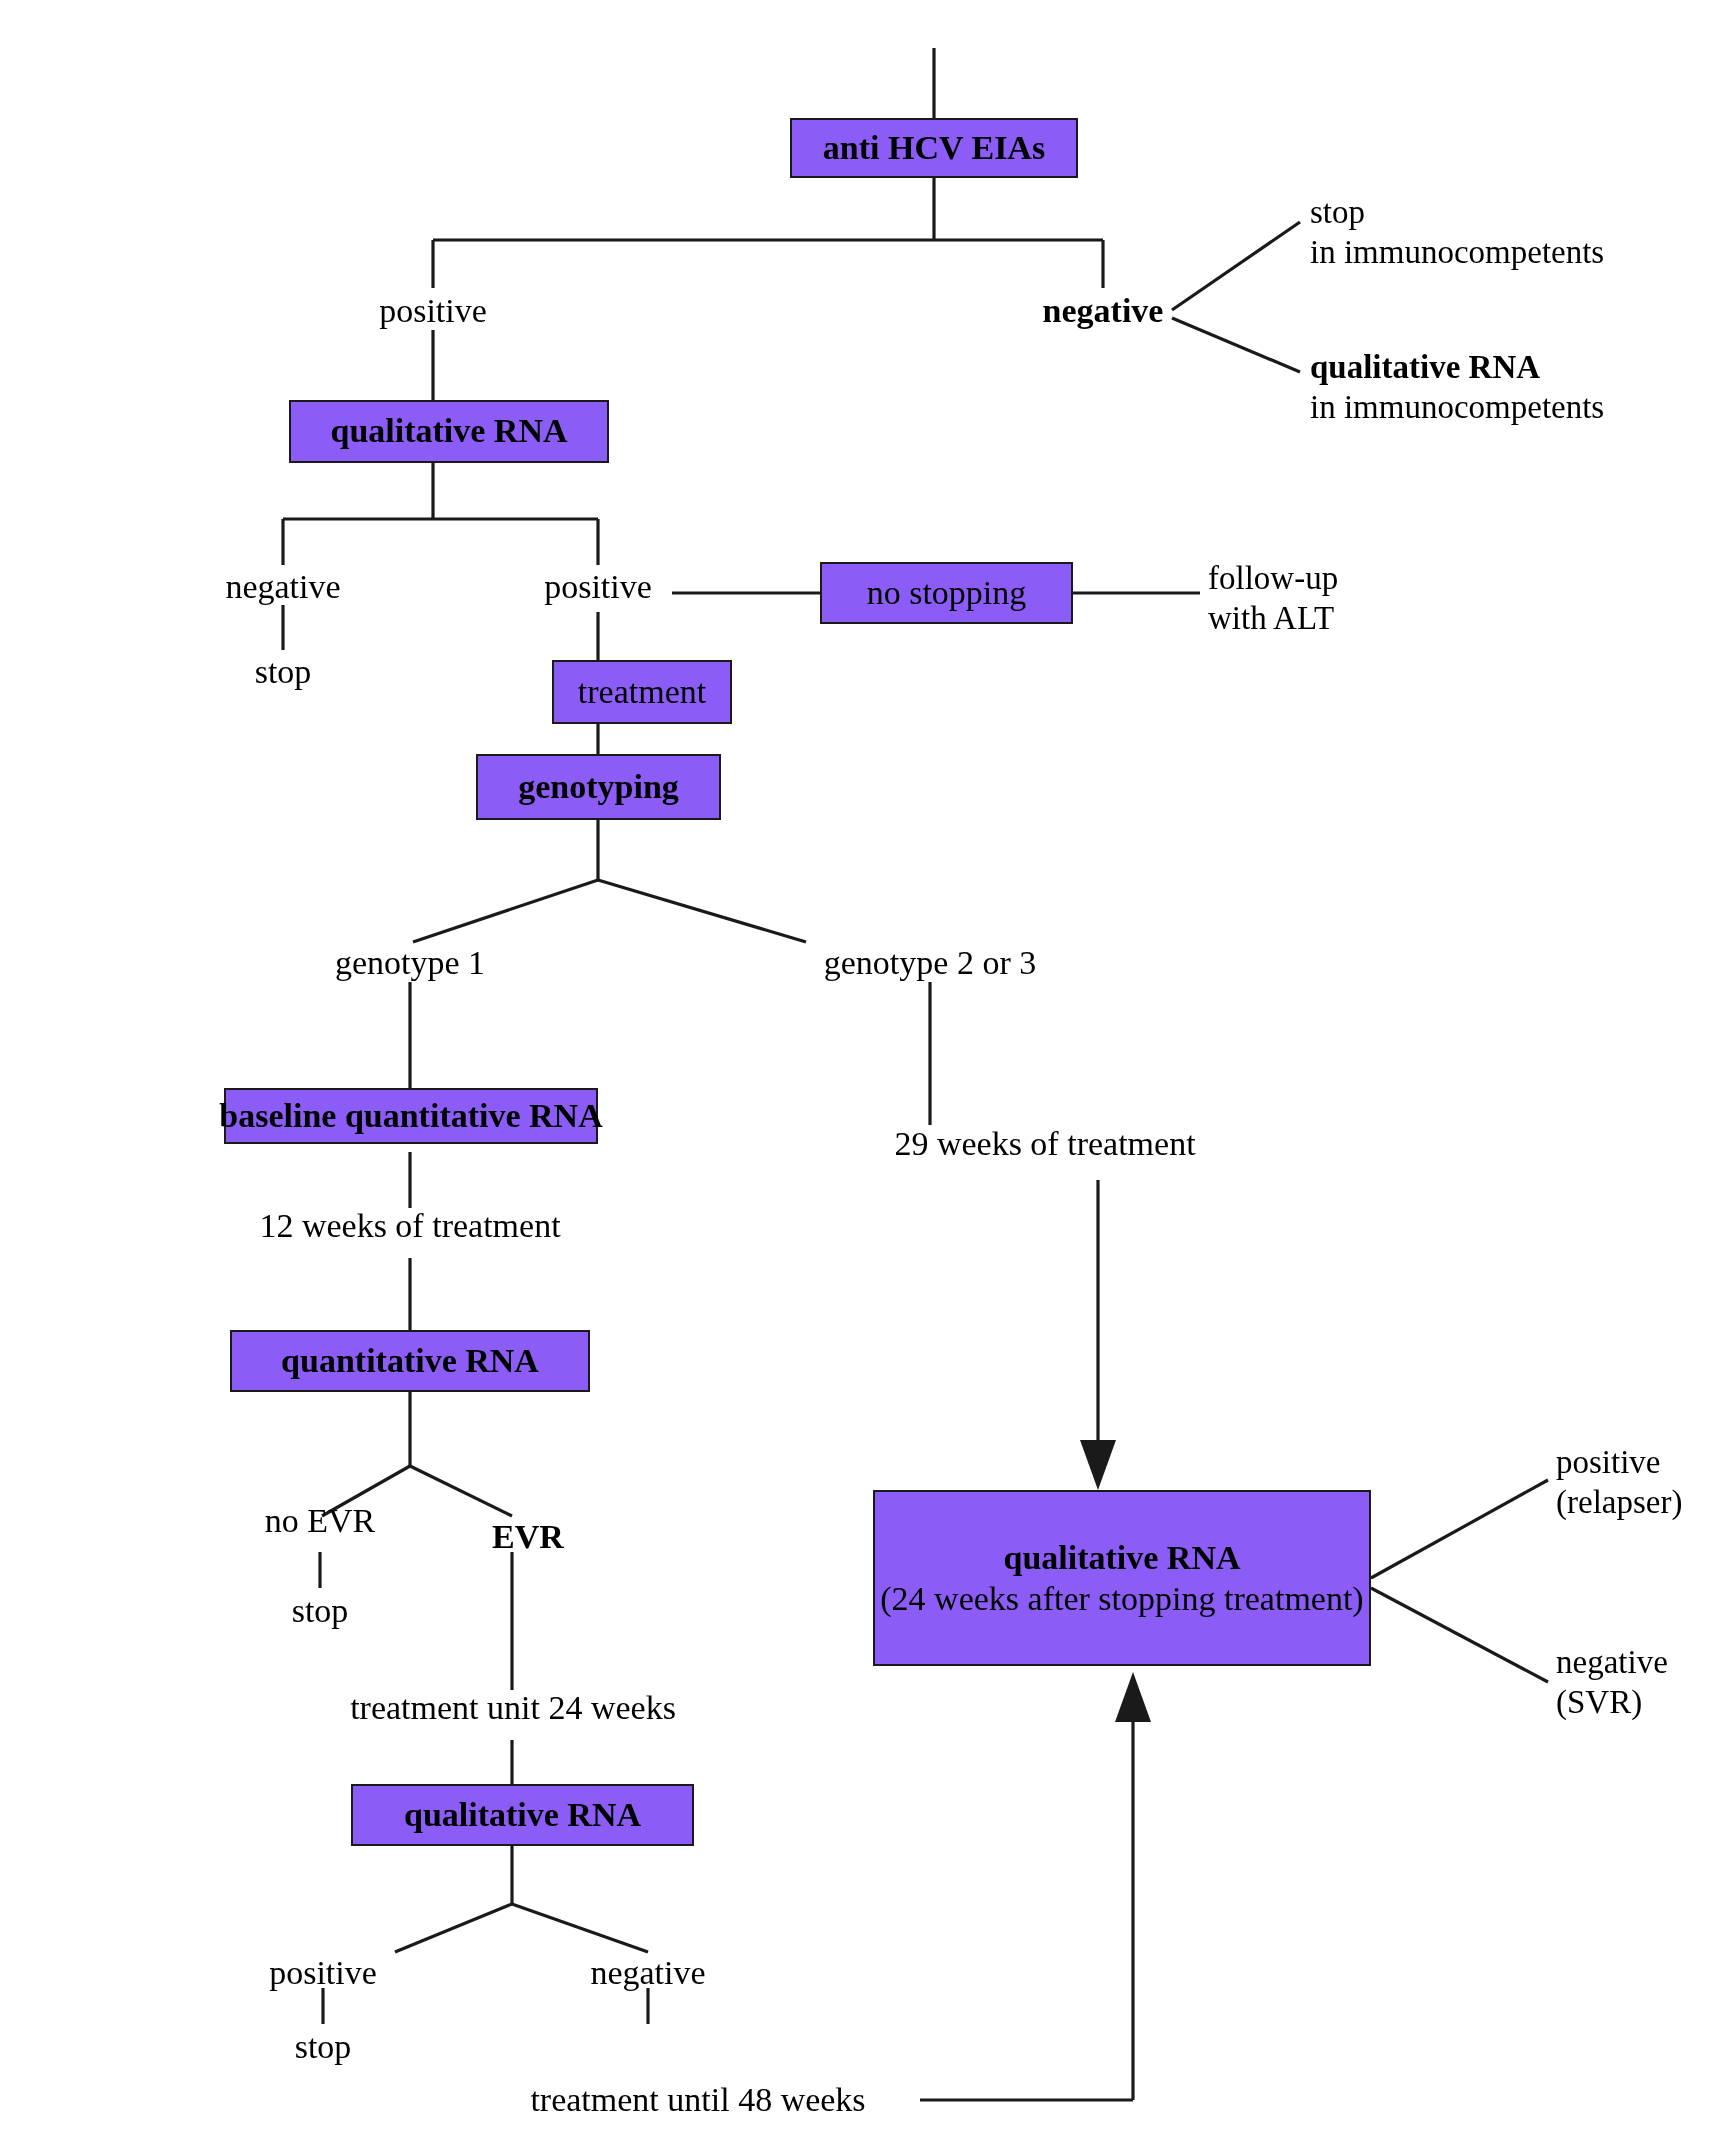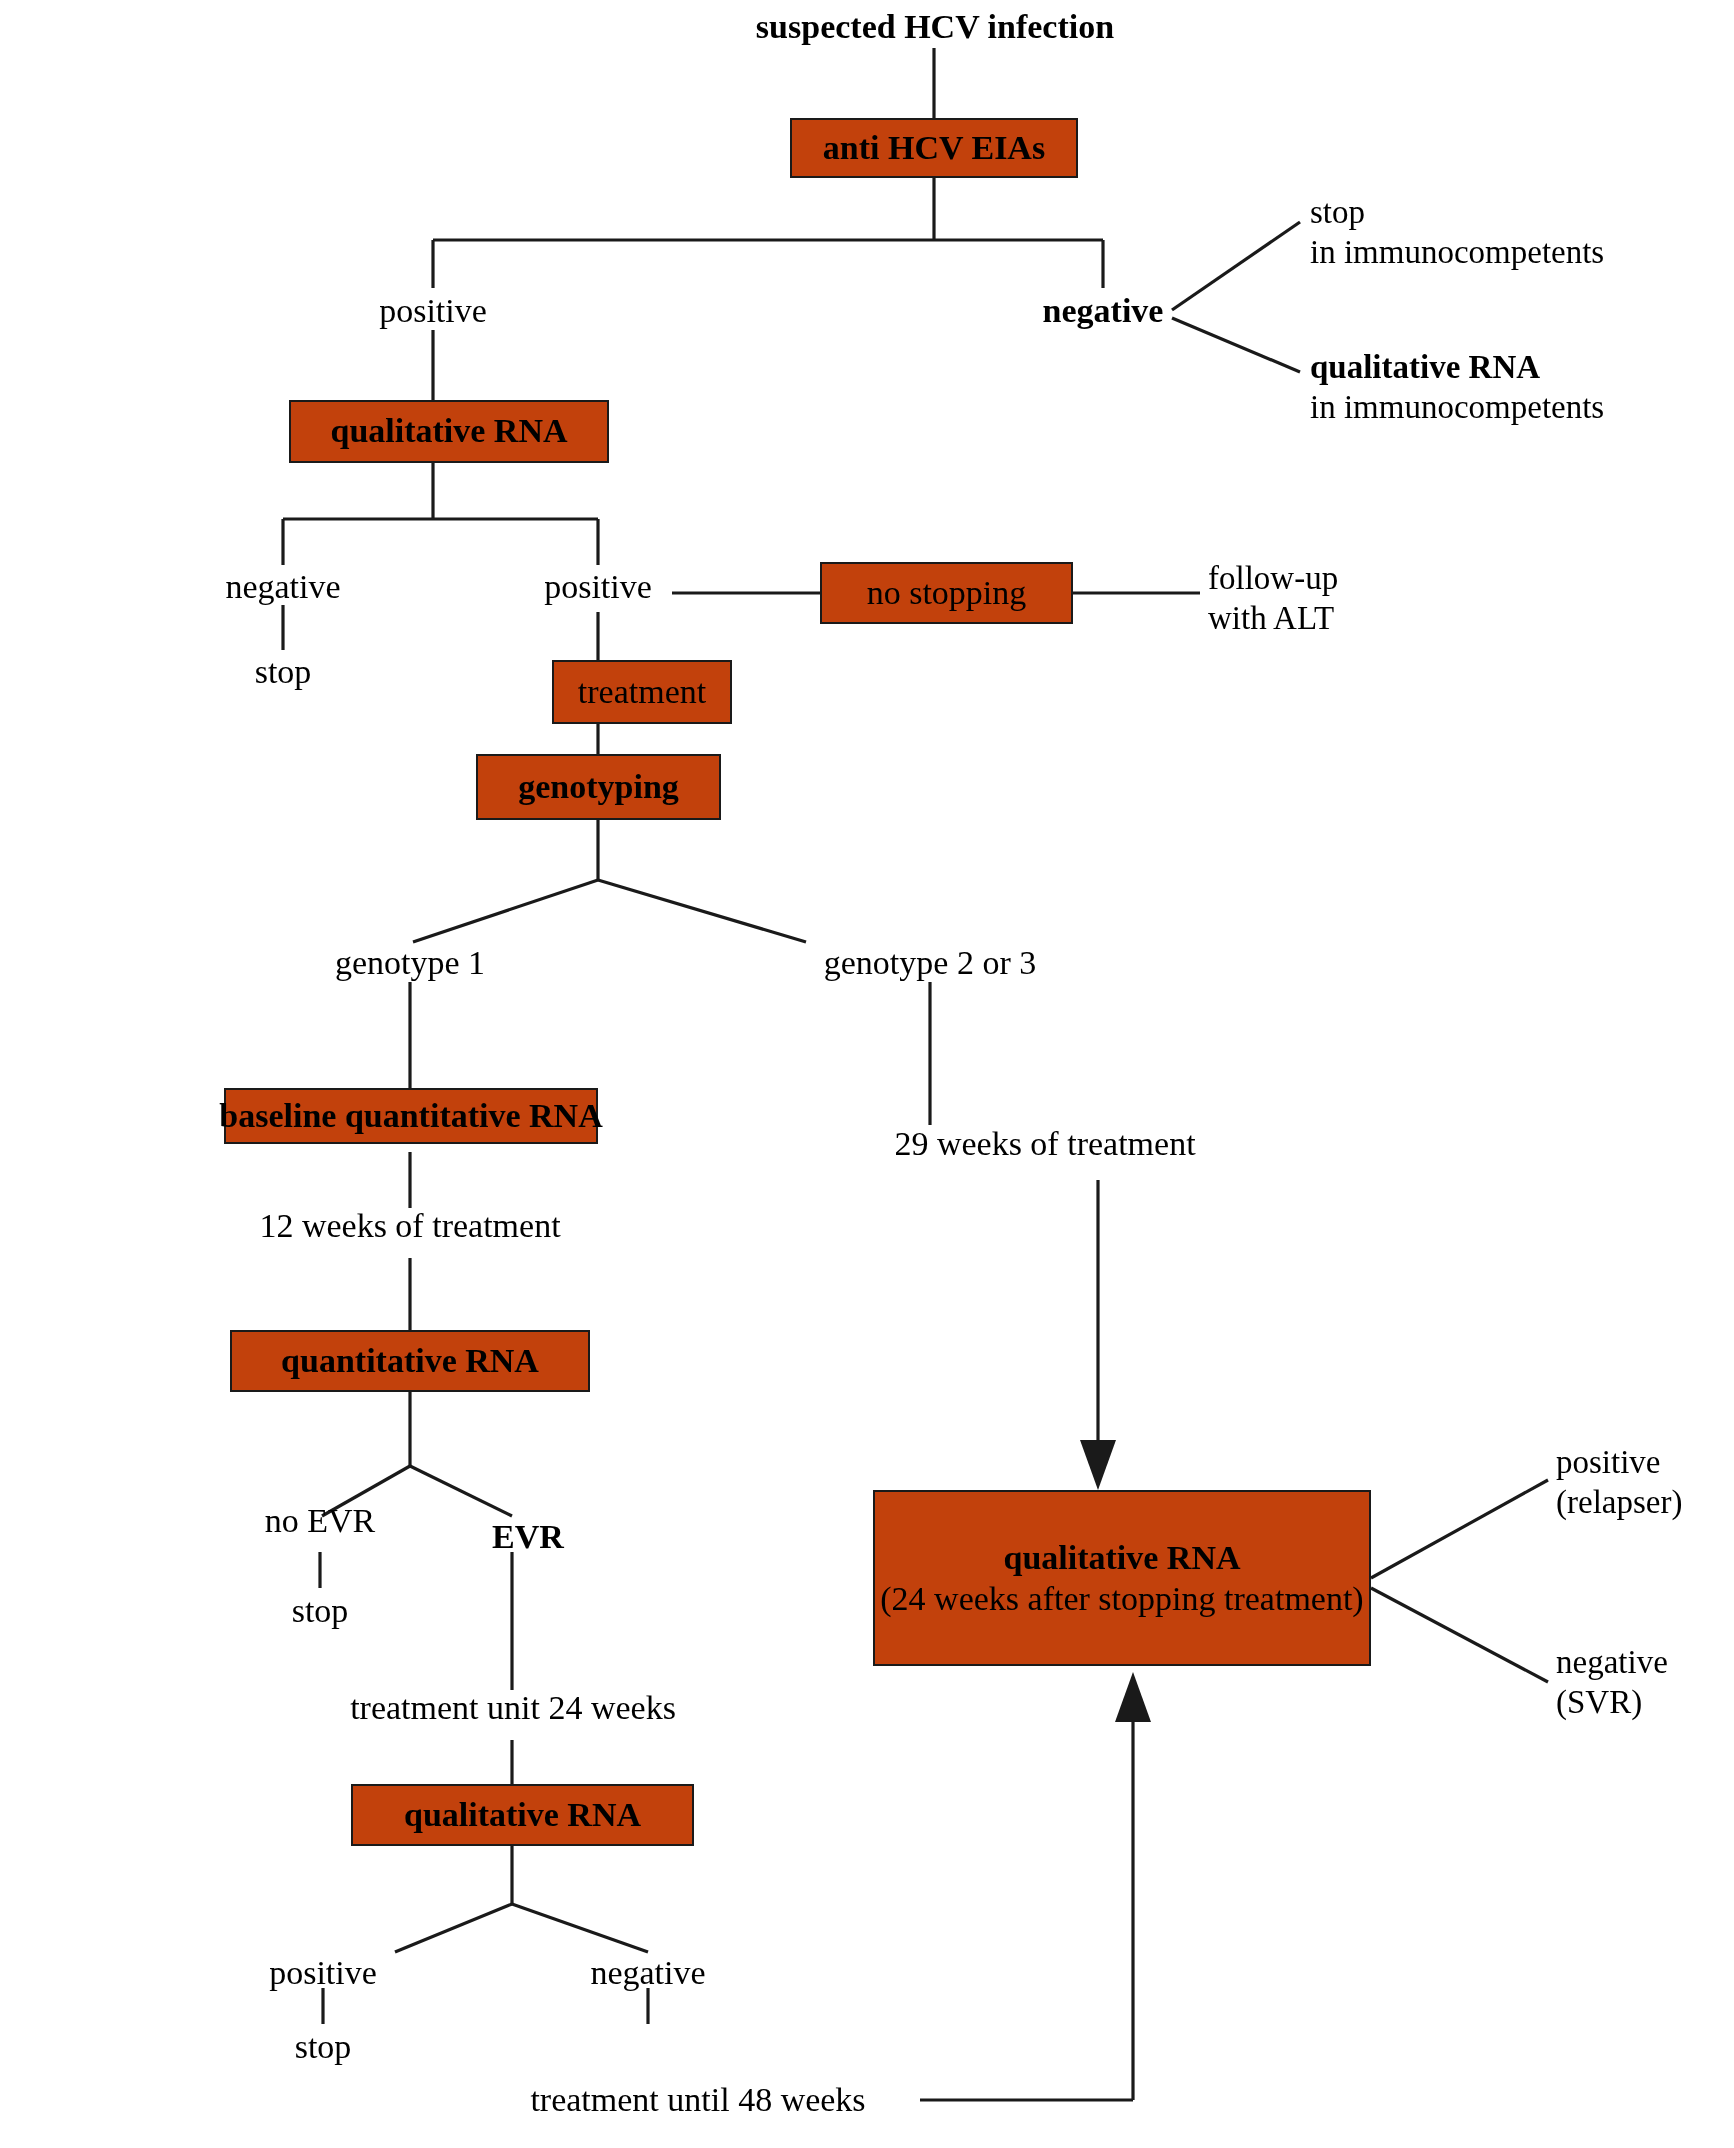--- a/index.html
+++ b/index.html
@@ -29,21 +29,21 @@
     flex-direction: column;
     align-items: center;
     justify-content: center;
     text-align: center;
     color: #000000;
     line-height: 1.18;
     white-space: nowrap;
   }
   .boxed {
     border: 2.5px solid #1a1a1a;
-    background: #c2410c;
+    background: #8b5cf6;
   }
   .bold { font-weight: bold; }
   .reg  { font-weight: normal; }
   .fs34 { font-size: 34px; }
   .fs33 { font-size: 33px; }
   .left-al { align-items: flex-start; text-align: left; }
   .two-line { line-height: 1.22; }
 </style>
 </head>
 <body>
@@ -115,23 +115,20 @@
 
       <line x1="920" y1="2100" x2="1133" y2="2100"></line>
       <line x1="1133" y1="2100" x2="1133" y2="1712"></line>
       <polygon points="1133,1672 1115,1722 1151,1722" fill="#1a1a1a" stroke="none"></polygon>
 
       <line x1="1371" y1="1578" x2="1548" y2="1480"></line>
       <line x1="1371" y1="1588" x2="1548" y2="1682"></line>
     </g>
   </svg>
 
-  <div class="node bold fs34" style="left:720px; top:6px; width:430px; height:42px;">
-    <span>suspected HCV infection</span>
-  </div>
 
   <div class="node boxed bold fs34" style="left:790px; top:118px; width:288px; height:60px;">
     <span>anti HCV EIAs</span>
   </div>
 
   <div class="node reg fs34" style="left:333px; top:292px; width:200px; height:38px;">
     <span>positive</span>
   </div>
 
   <div class="node bold fs34" style="left:1003px; top:292px; width:200px; height:38px;">

